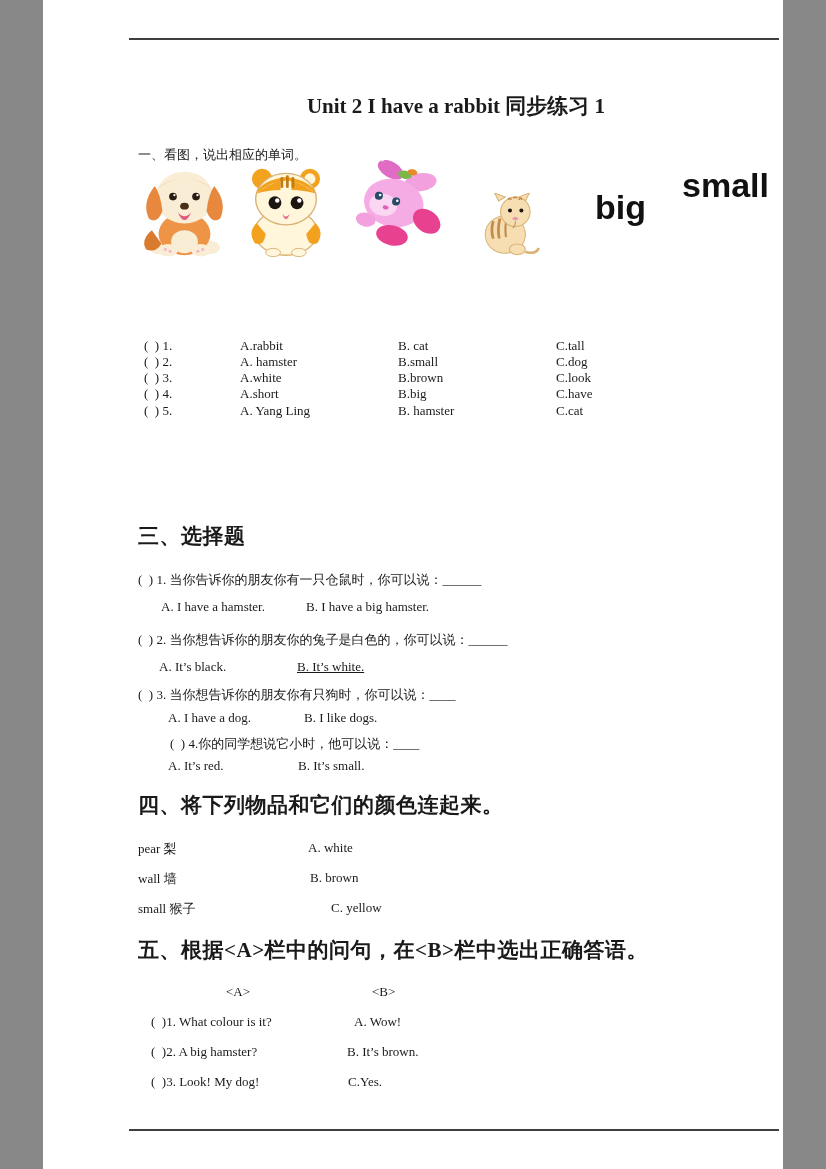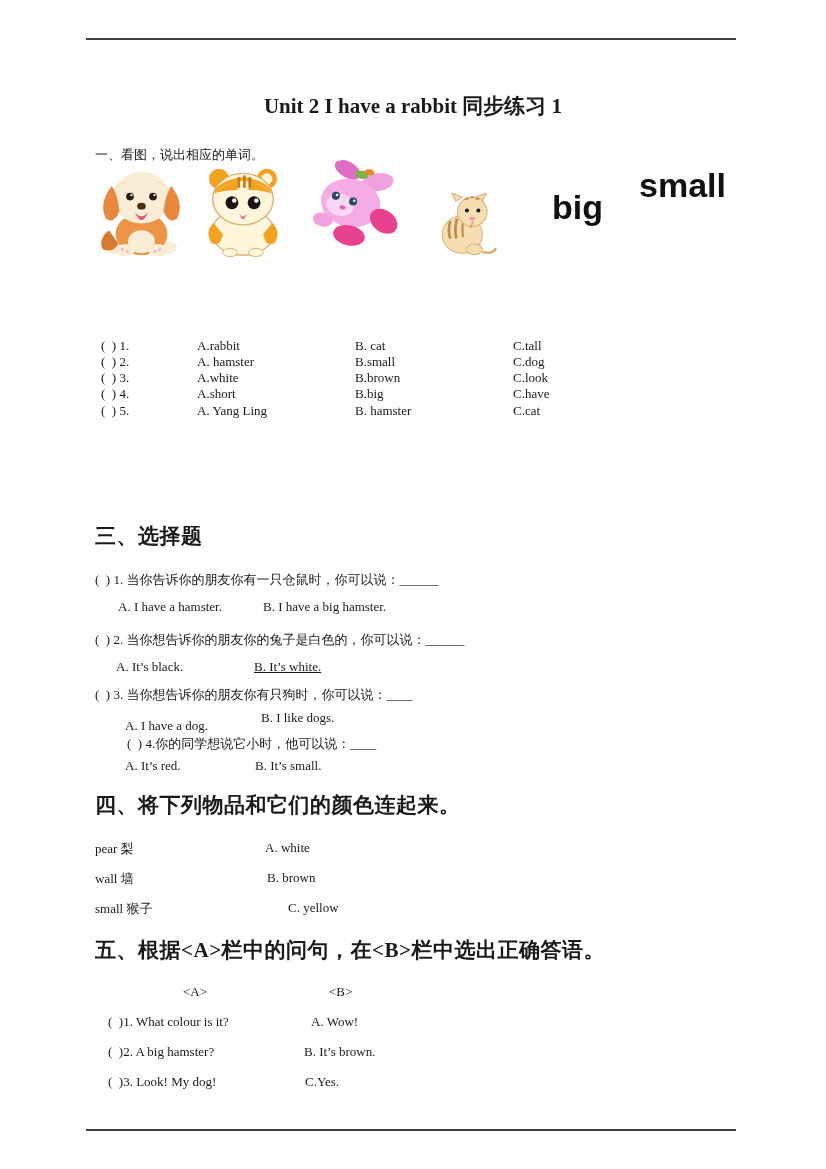--- a/index.html
+++ b/index.html
@@ -1,18 +1,18 @@
 <!DOCTYPE html>
 <html><head>
 <meta charset="utf-8">
 <style>
   html,body{margin:0;padding:0;background:#888;}
   .page{
     position:relative;
-    width:826px;height:1169px;
+    width:740px;height:1169px;
     background:#ffffff;
     font-family:"Liberation Serif","DejaVu Serif",serif;
     color:#1a1a1a;
     overflow:hidden;
     margin:0 auto;
   }
   .abs{position:absolute;white-space:pre-wrap;}
   .rule{position:absolute;left:86px;width:650px;height:2px;background:#3f3f3f;}
   .title{
     position:absolute;top:92px;left:0;width:826px;
@@ -173,21 +173,21 @@
   <div>
     <span class="abs body-txt" style="left:95px;top:571px;">(  ) 1. 当你告诉你的朋友你有一只仓鼠时，你可以说：______</span>
     <span class="abs body-txt" style="left:118px;top:599px;">A. I have a hamster.</span>
     <span class="abs body-txt" style="left:263px;top:599px;">B. I have a big hamster.</span>
 
     <span class="abs body-txt" style="left:95px;top:631px;">(  ) 2. 当你想告诉你的朋友你的兔子是白色的，你可以说：______</span>
     <span class="abs body-txt" style="left:116px;top:659px;">A. It’s black.</span>
     <span class="abs body-txt" style="left:254px;top:659px;text-decoration:underline;">B. It’s white.</span>
 
     <span class="abs body-txt" style="left:95px;top:686px;">(  ) 3. 当你想告诉你的朋友你有只狗时，你可以说：____</span>
-    <span class="abs body-txt" style="left:125px;top:710px;margin-top:8px;">A. I have a dog.</span>
+    <span class="abs body-txt" style="left:125px;top:710px;">A. I have a dog.</span>
     <span class="abs body-txt" style="left:261px;top:710px;">B. I like dogs.</span>
 
     <span class="abs body-txt" style="left:95px;top:735px;margin-left:32px;">(  ) 4.你的同学想说它小时，他可以说：____</span>
     <span class="abs body-txt" style="left:125px;top:758px;">A. It’s red.</span>
     <span class="abs body-txt" style="left:255px;top:758px;">B. It’s small.</span>
   </div>
 
   <div class="abs sec-head" style="left:95px;top:791px;">四、将下列物品和它们的颜色连起来。</div>
 
   <div>

